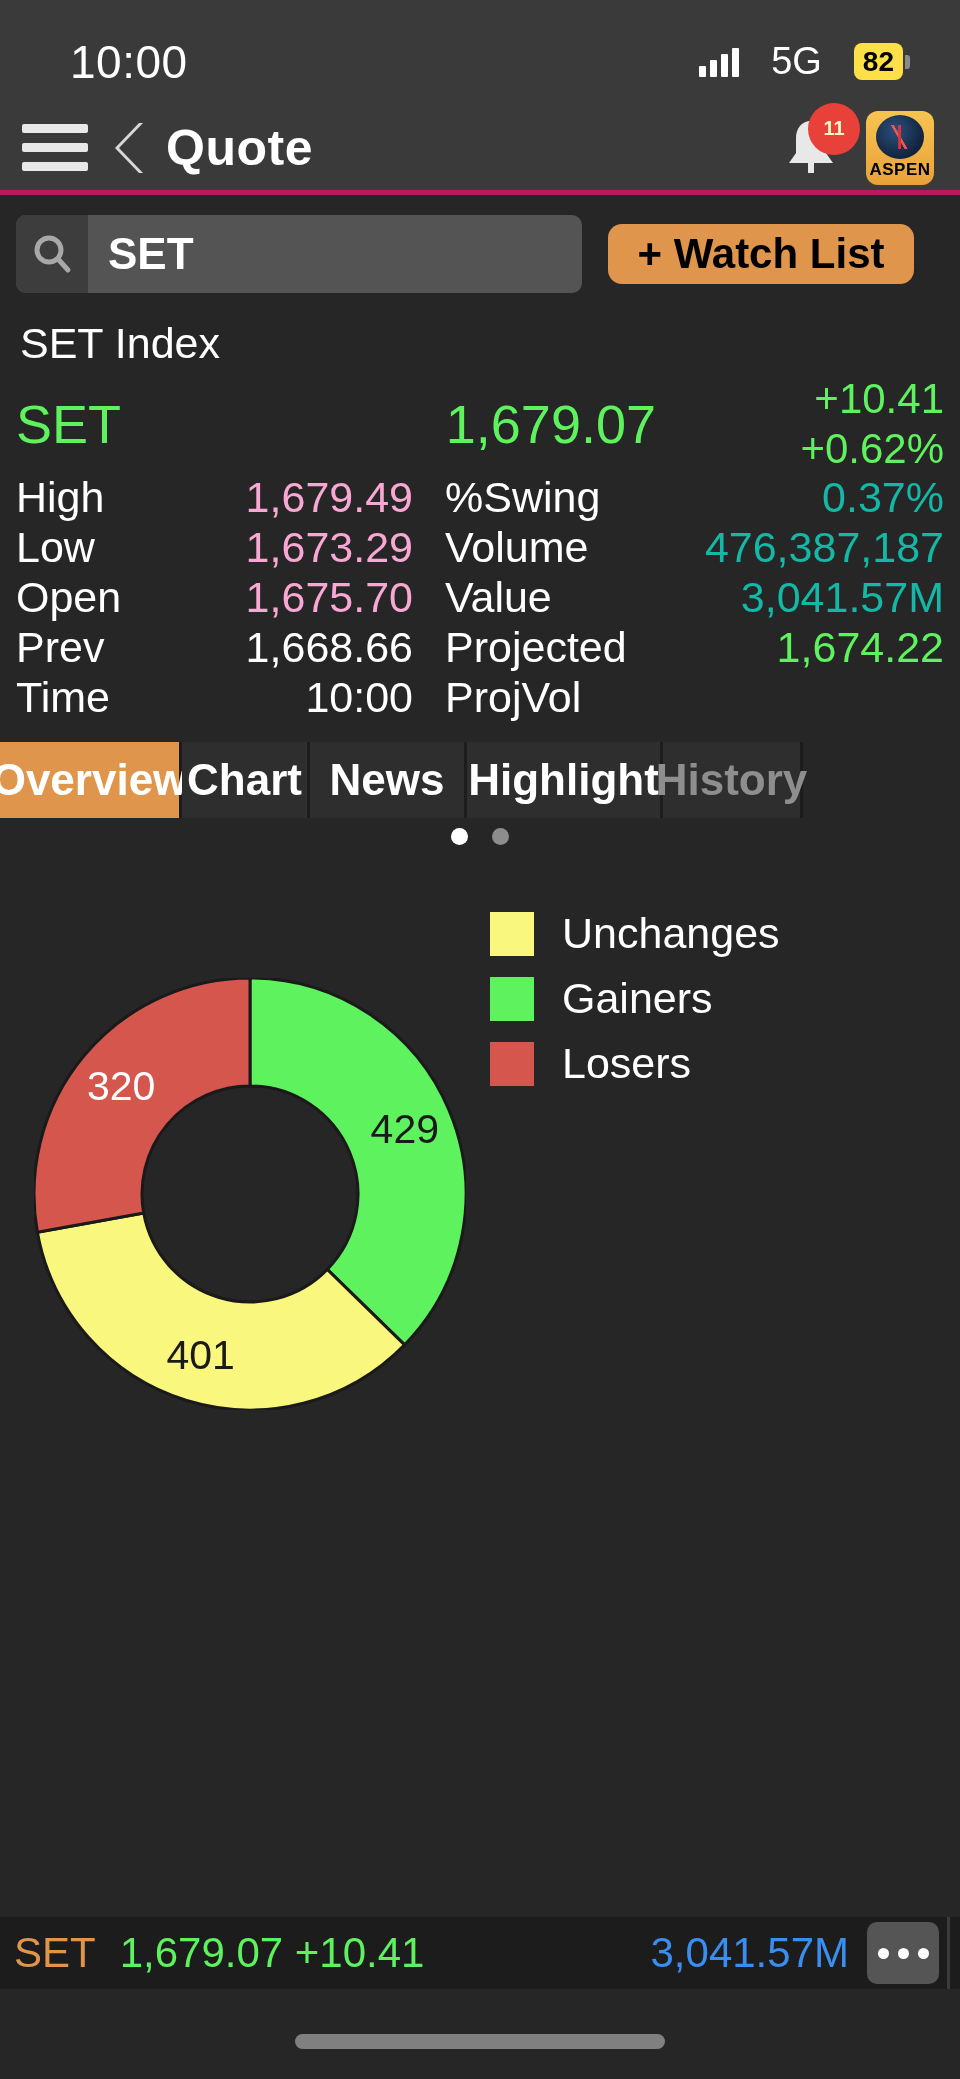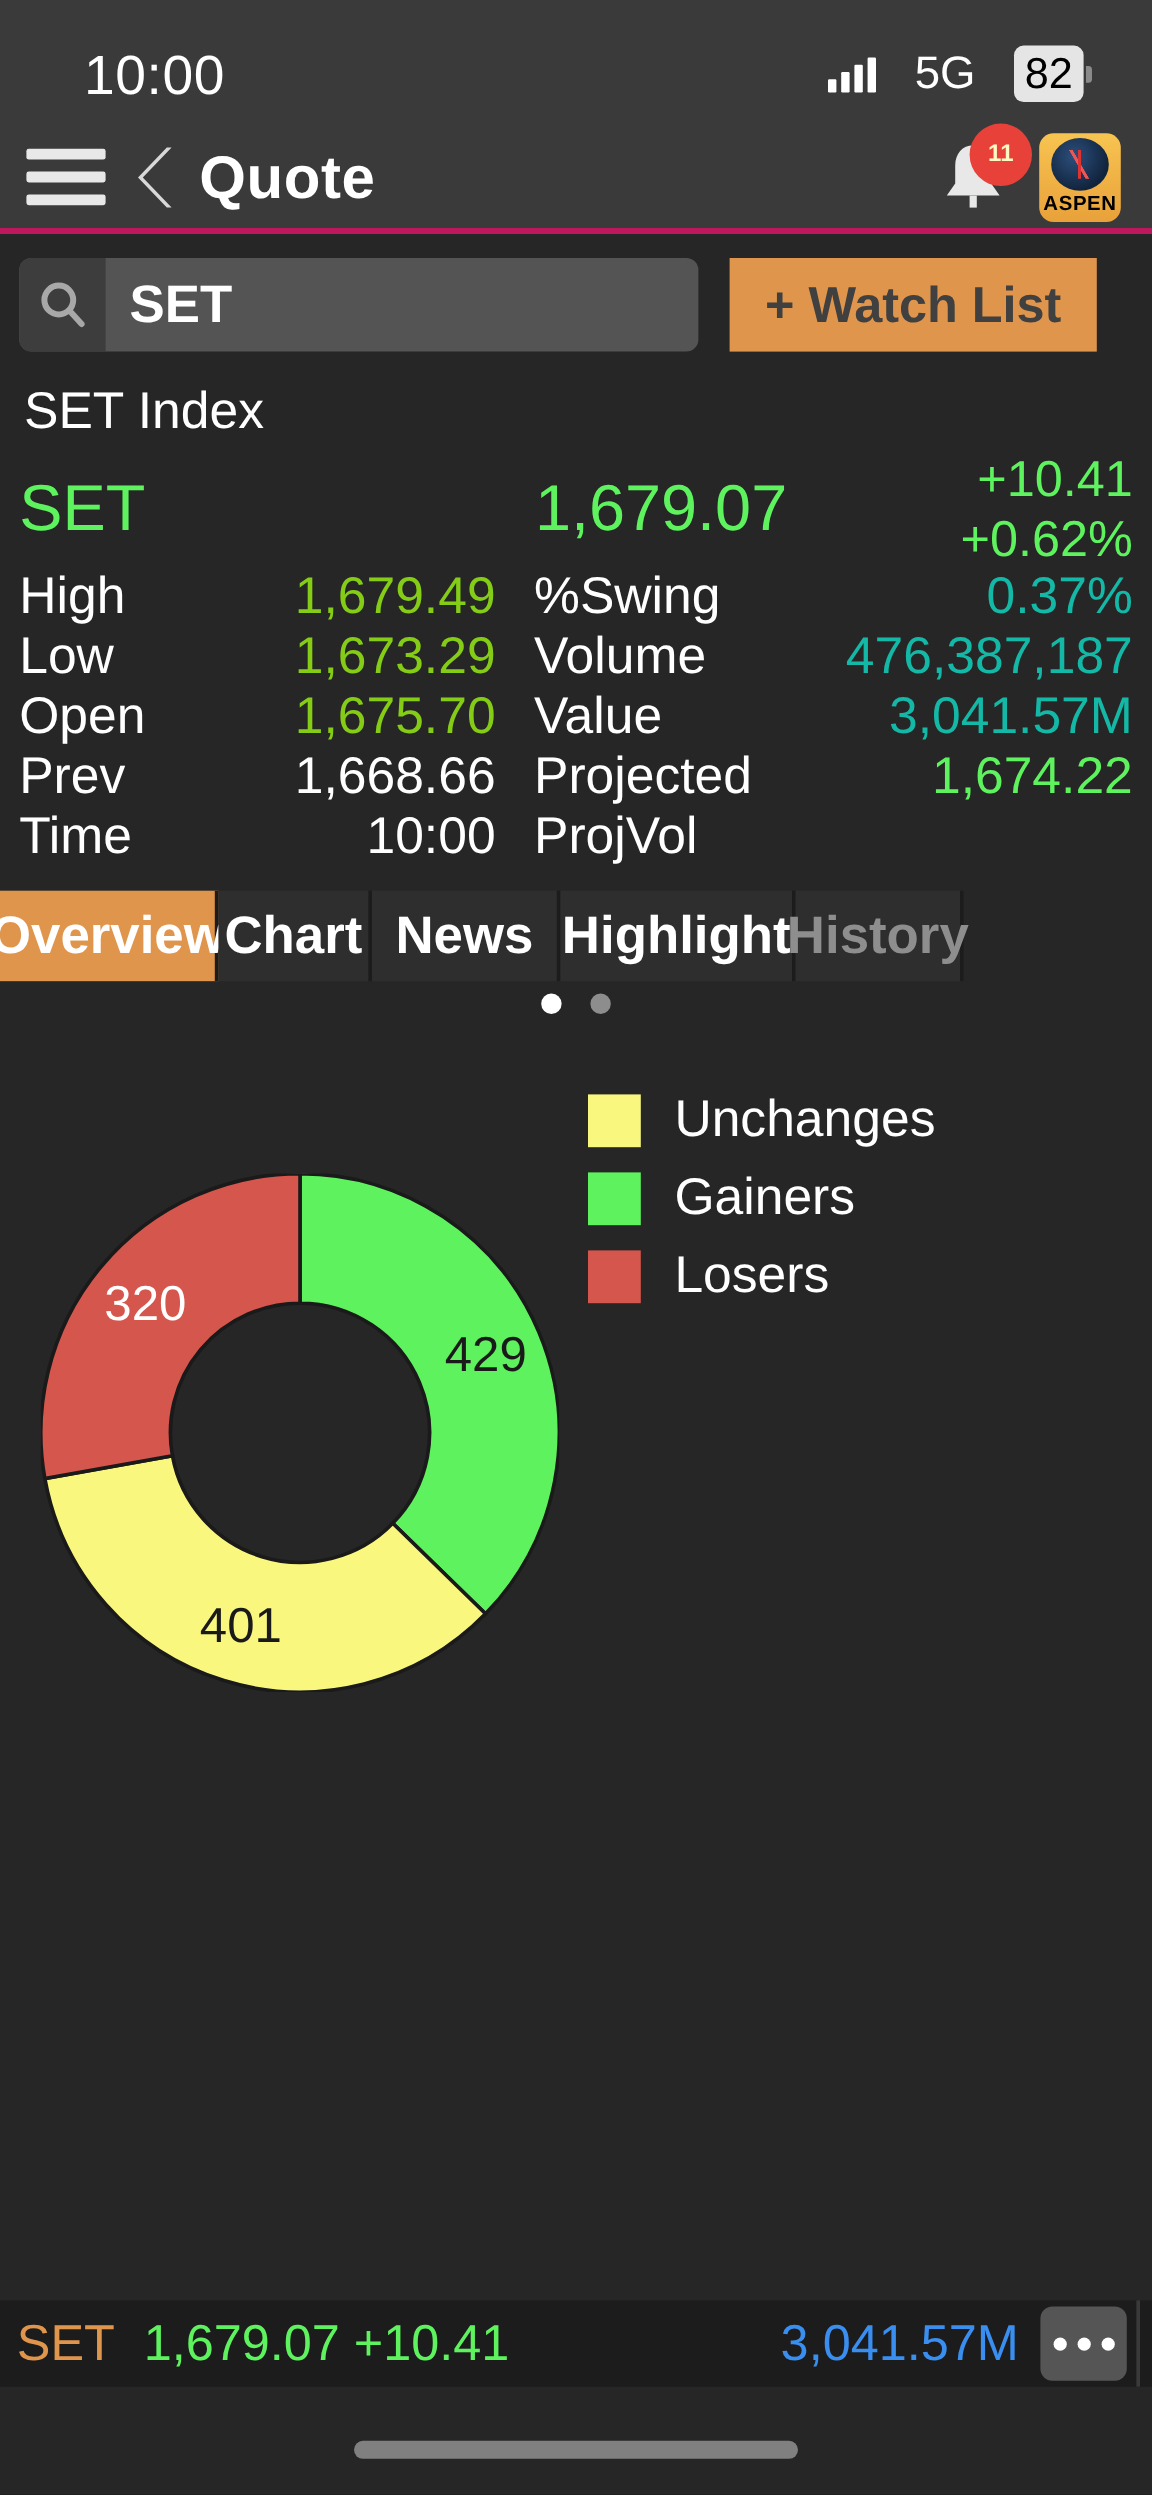--- a/index.html
+++ b/index.html
@@ -19,22 +19,22 @@
   }
   .sb-time { color:#fff; font-size:46px; font-weight:400; letter-spacing:.5px; }
   .sb-right { display:flex; align-items:center; gap:32px; }
   .bars { display:flex; align-items:flex-end; gap:4px; height:30px; }
   .bars i { width:7px; background:#fff; border-radius:1px; display:block; }
   .bars i:nth-child(1){height:11px}.bars i:nth-child(2){height:17px}
   .bars i:nth-child(3){height:23px}.bars i:nth-child(4){height:29px}
   .sb-net { color:#fff; font-size:38px; }
   .battery { position:relative; display:flex; align-items:center; }
   .battery .shell {
-    background:#e5e5e5; border-radius:8px; padding:2px 9px;
-    color:#000; font-size:36px; font-weight:400; line-height:1.18;
+    background:#fde047; border-radius:8px; padding:2px 9px;
+    color:#000; font-size:28px; font-weight:700; line-height:1.18;
   }
   .battery .nub { width:5px; height:14px; background:#8a8a8a; border-radius:0 3px 3px 0; margin-left:2px; }
 
   
   .navbar {
     height:90px; background:#3a3a3a;
     display:flex; align-items:center; padding:0 26px 0 22px;
     border-bottom:5px solid #be185d;
   }
   .hamburger { width:66px; display:flex; flex-direction:column; gap:10px; cursor:pointer; }
@@ -81,39 +81,39 @@
   .searchbox .s-icon {
     width:72px; height:78px; background:#3d3d3d;
     display:flex; align-items:center; justify-content:center; flex:none;
   }
   .searchbox input {
     flex:1; height:78px; border:0; outline:0; background:transparent;
     color:#fff; font-size:44px; font-weight:700;
     font-family:"Liberation Sans", sans-serif; padding:0 20px;
   }
   .watchbtn {
-    width:306px; height:78px; background:#e0954c; border:0; border-radius:0;
-    color:#404040; font-size:42px; font-weight:700; cursor:pointer;
+    width:306px; height:60px; background:#e0954c; border:0; border-radius:14px;
+    color:#000000; font-size:42px; font-weight:700; cursor:pointer;
     font-family:"Liberation Sans", sans-serif;
   }
 
   
   .quote-area { padding:0 16px; background:#262626; }
   .idx-name { color:#fff; font-size:43px; margin:14px 0 8px 4px; }
   .headrow { display:flex; align-items:center; height:96px; }
   .hr-sym { flex:0 0 300px; color:#5ef35e; font-size:54px; }
   .hr-last { flex:1; text-align:right; color:#5ef35e; font-size:54px; padding-right:38px; }
   .hr-chg { flex:0 0 250px; text-align:right; color:#5ef35e; font-size:42px; line-height:1.18; }
 
   
   .stats { display:grid; grid-template-columns:150px 1fr 220px 1fr; row-gap:0; }
   .stats div { font-size:43px; height:50px; line-height:50px; white-space:nowrap; }
   .st-lbl { color:#fff; text-align:left; }
   .st-val { color:#fff; text-align:right; padding-right:32px; }
-  .st-val.g { color:#84cc16;text-align:right; }
+  .st-val.g { color:#f9a8d4;text-align:right; }
   .st-val2 { color:#14b8a6; text-align:right; }
   .st-val2.g { color:#5ef35e; }
 
   
   .tabs { display:flex; height:76px; margin-top:20px; position:relative; overflow:hidden; }
   .tab {
     display:flex; align-items:center; justify-content:center;
     color:#fff; font-size:44px; font-weight:700; background:#2e2e2e;
     border-right:3px solid #1c1c1c; cursor:pointer; flex:none; padding:0 18px;
   }

